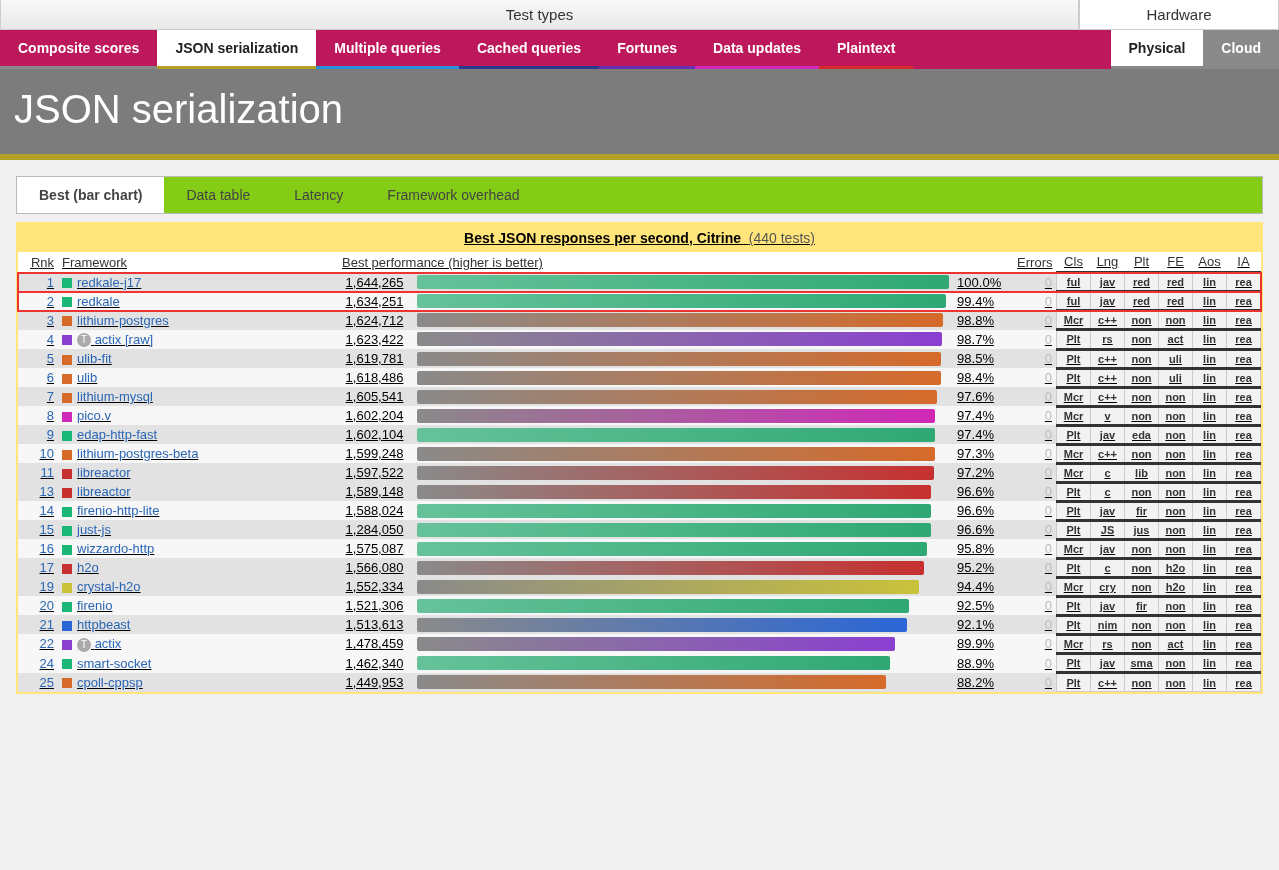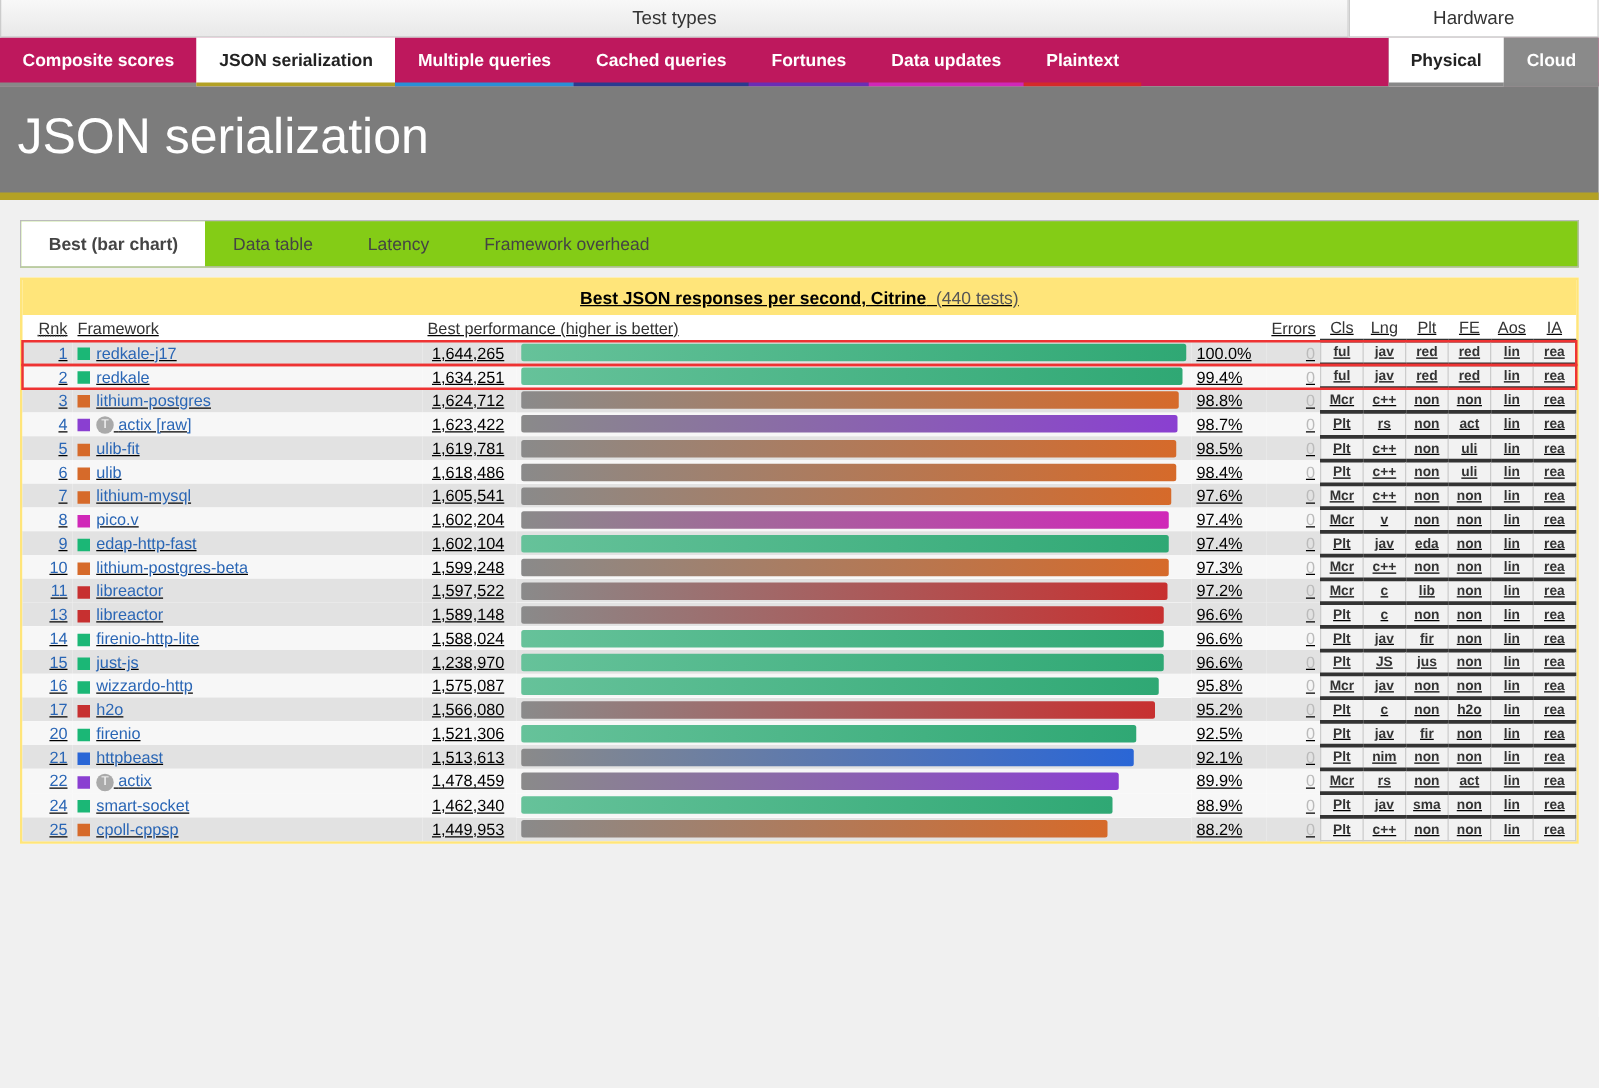--- a/index.html
+++ b/index.html
@@ -316,21 +316,21 @@
             <td class="tag tc-plt">Plt</td>
             <td class="tag tc-jav">jav</td>
             <td class="tag tc-fir">fir</td>
             <td class="tag tc-non">non</td>
             <td class="tag tc-lin">lin</td>
             <td class="tag tc-rea">rea</td>
           </tr>
           <tr class="odd">
             <td class="rnk">15</td>
             <td class="fw"><span class="sq" style="background: rgb(27, 183, 118);"></span><a href="#">just-js</a></td>
-            <td class="perf">1,238,970</td>
+            <td class="perf">1,284,050</td>
             <td class="barcell">
               <div class="bar" style="width: 96.5578%; background: linear-gradient(90deg, rgb(102, 194, 154), rgb(47, 168, 116));"></div>
             </td>
             <td class="pct">96.6%</td>
             <td class="err">0</td>
             <td class="tag tc-plt">Plt</td>
             <td class="tag tc-js">JS</td>
             <td class="tag tc-jus">jus</td>
             <td class="tag tc-non">non</td>
             <td class="tag tc-lin">lin</td>
@@ -356,20 +356,36 @@
             <td class="rnk">17</td>
             <td class="fw"><span class="sq" style="background: rgb(199, 48, 48);"></span><a href="#">h2o</a></td>
             <td class="perf">1,566,080</td>
             <td class="barcell">
               <div class="bar" style="width: 95.245%; background: linear-gradient(90deg, rgb(138, 138, 138), rgb(199, 48, 48));"></div>
             </td>
             <td class="pct">95.2%</td>
             <td class="err">0</td>
             <td class="tag tc-plt">Plt</td>
             <td class="tag tc-c">c</td>
+            <td class="tag tc-non">non</td>
+            <td class="tag tc-h2o">h2o</td>
+            <td class="tag tc-lin">lin</td>
+            <td class="tag tc-rea">rea</td>
+          </tr>
+          <tr class="odd">
+            <td class="rnk">19</td>
+            <td class="fw"><span class="sq" style="background: rgb(201, 194, 58);"></span><a href="#">crystal-h2o</a></td>
+            <td class="perf">1,552,334</td>
+            <td class="barcell">
+              <div class="bar" style="width: 94.409%; background: linear-gradient(90deg, rgb(138, 138, 138), rgb(201, 194, 58));"></div>
+            </td>
+            <td class="pct">94.4%</td>
+            <td class="err">0</td>
+            <td class="tag tc-mcr">Mcr</td>
+            <td class="tag tc-cry">cry</td>
             <td class="tag tc-non">non</td>
             <td class="tag tc-h2o">h2o</td>
             <td class="tag tc-lin">lin</td>
             <td class="tag tc-rea">rea</td>
           </tr>
           <tr class="even">
             <td class="rnk">20</td>
             <td class="fw"><span class="sq" style="background: rgb(27, 183, 118);"></span><a href="#">firenio</a></td>
             <td class="perf">1,521,306</td>
             <td class="barcell">

